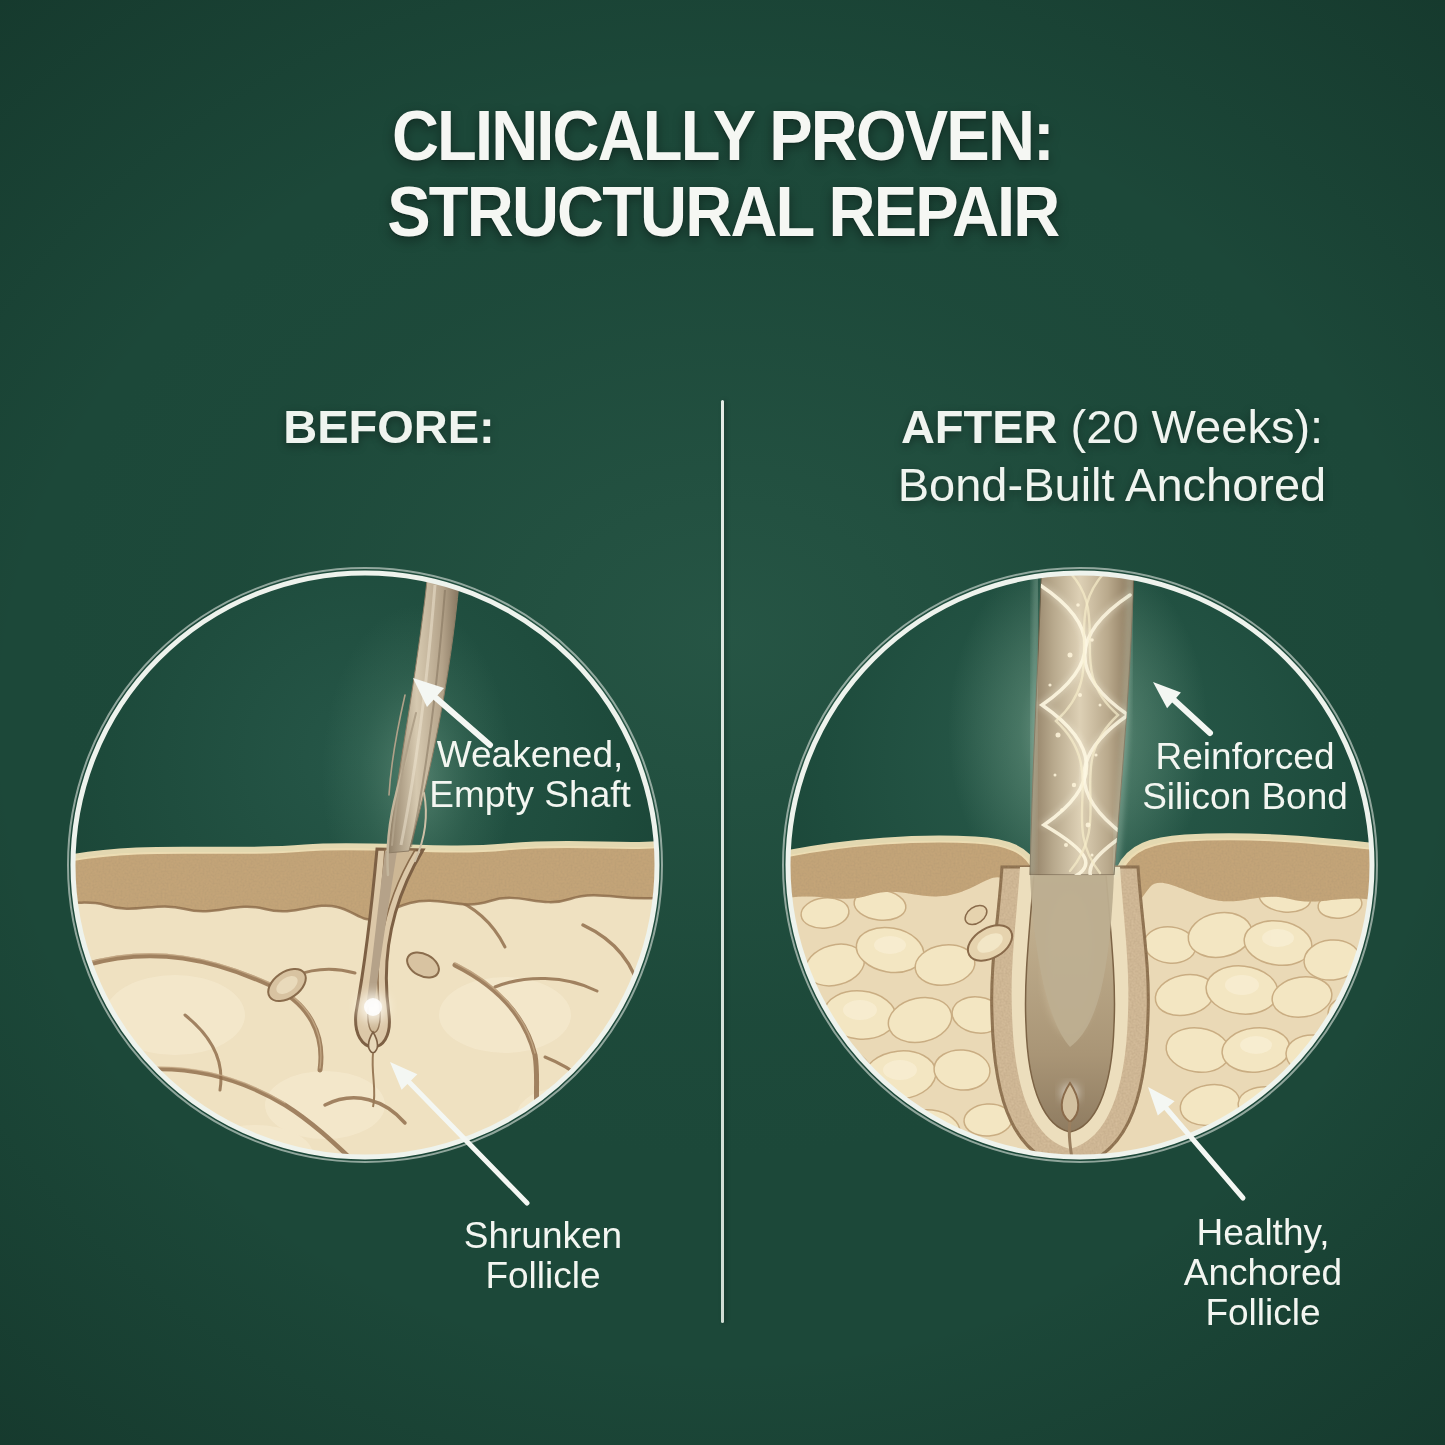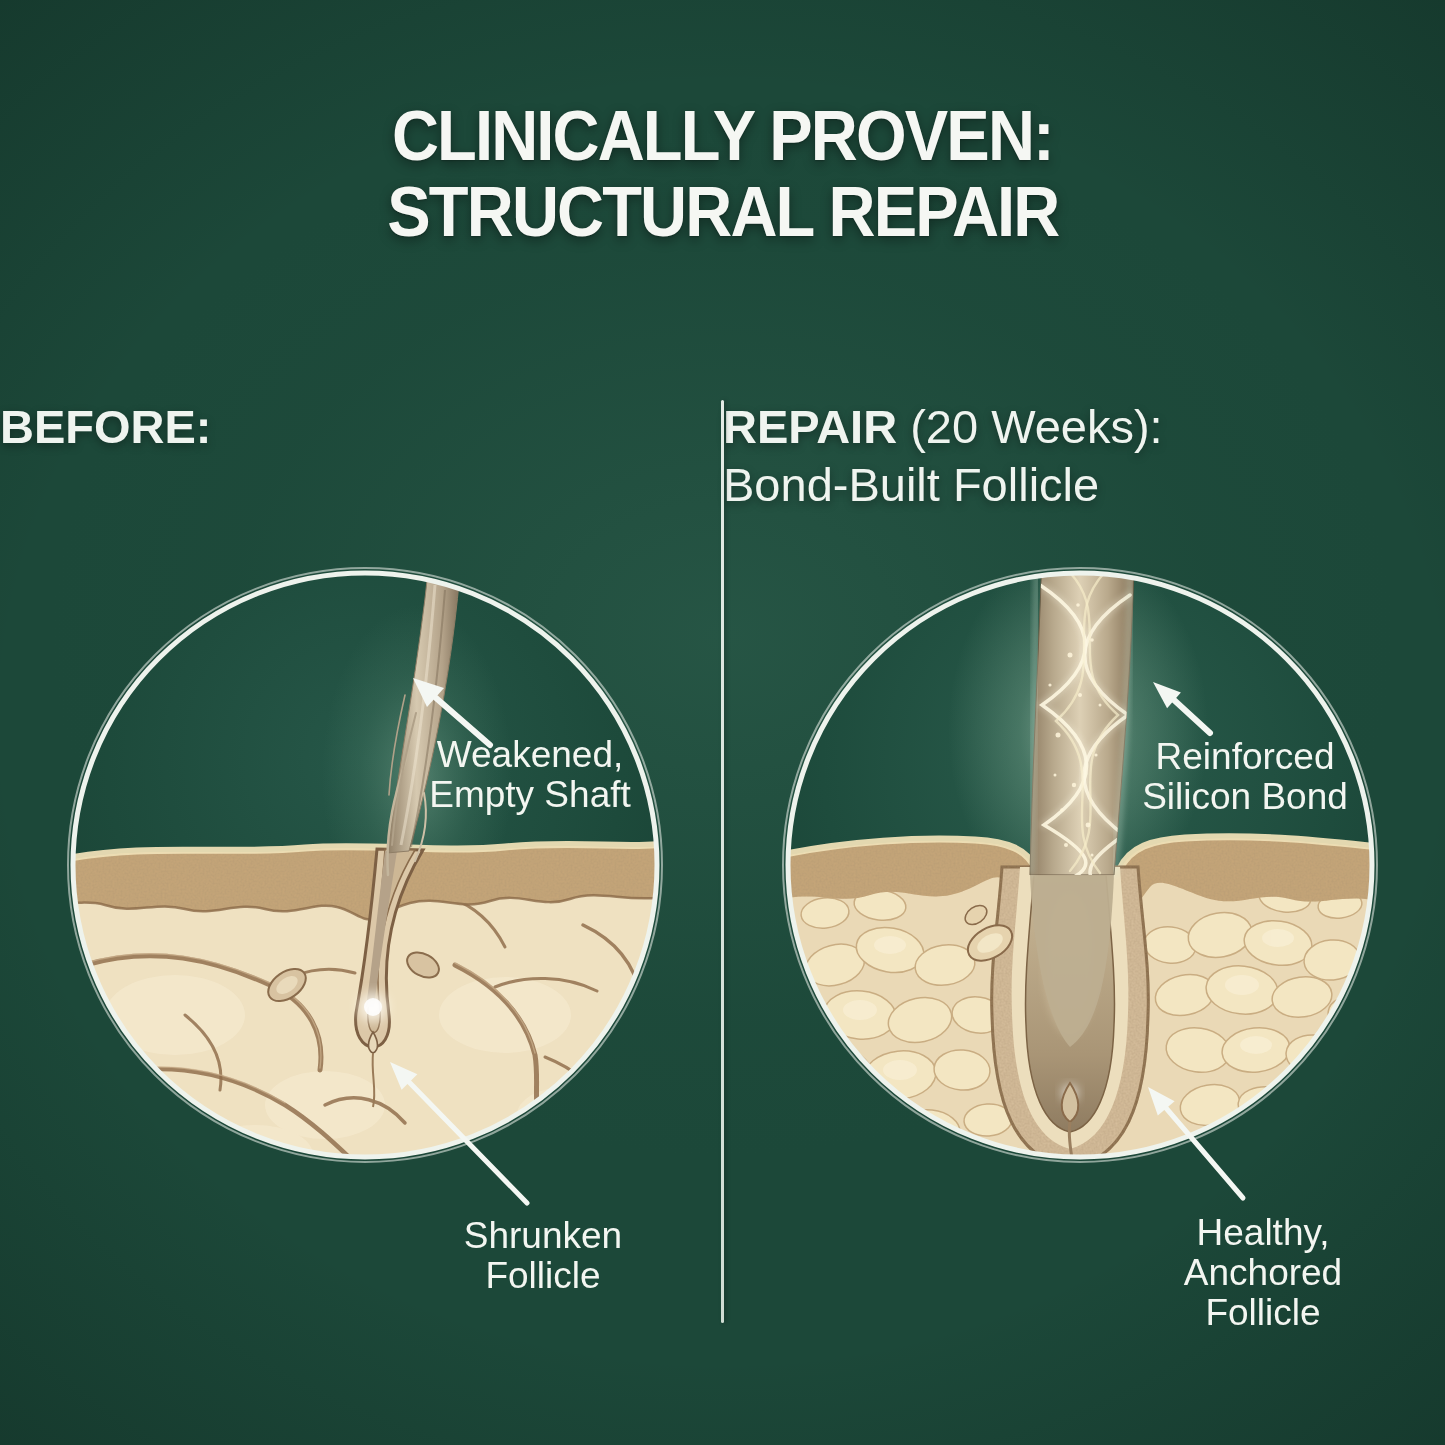--- a/index.html
+++ b/index.html
@@ -11,22 +11,23 @@
       radial-gradient(ellipse 62% 48% at 50% 44%, rgba(48,98,80,.50) 0%, rgba(34,80,64,.18) 55%, rgba(0,0,0,0) 75%),
       radial-gradient(ellipse 90% 80% at 50% 50%, rgba(0,0,0,0) 55%, rgba(6,20,15,.42) 100%);
   }
   .title{
     position:absolute;top:98px;left:0;width:1445px;text-align:center;
     color:#f5f7f3;font-weight:bold;font-size:70px;line-height:1.09;letter-spacing:-2px;
     text-shadow:0 4px 12px rgba(0,0,0,.38), 0 1px 2px rgba(0,0,0,.25);
   }
   .title .squeeze{display:inline-block;transform:scaleX(.93);transform-origin:50% 50%;white-space:nowrap;}
   .col-heading{
-    position:absolute;top:398px;color:#eff4ef;font-size:47px;line-height:1.24;
+    position:absolute;top:398px;text-align:center;color:#eff4ef;font-size:47px;line-height:1.24;
     text-shadow:0 3px 8px rgba(0,0,0,.35);
+    padding-left:28px;
   }
   .col-heading .b{font-weight:bold;}
   .col-heading.left{left:0;width:722px;}
   .col-heading.right{left:723px;width:722px;}
   .divider{
     position:absolute;left:721px;top:400px;width:3px;height:923px;border-radius:2px;
     background:linear-gradient(180deg,#e3ebe5 0%,#d6e2da 60%,#cfdcd3 100%);
     box-shadow:2px 0 4px rgba(0,0,0,.25);
   }
   .panel-svg{position:absolute;width:680px;height:830px;}
@@ -44,22 +45,22 @@
 
   <div class="title">
     <span class="squeeze">CLINICALLY PROVEN:</span><br>
     <span class="squeeze">STRUCTURAL REPAIR</span>
   </div>
 
   <div class="col-heading left">
     <span class="b">BEFORE:</span><br>
   </div>
   <div class="col-heading right">
-    <span class="b">REPAIR</span><span> (20 Weeks):</span><br>
-    <span>Bond-Built Follicle</span>
+    <span class="b">AFTER</span><span> (20 Weeks):</span><br>
+    <span>Bond-Built Anchored</span>
   </div>
 
   <div class="divider"></div>
 
   <svg class="panel-svg before" viewBox="0 0 680 830">
     <defs>
       <clipPath id="L_clip">
           <circle cx="340" cy="320" r="292"></circle>
         </clipPath>
       <radialGradient id="L_green" cx="50%" cy="32%" r="80%">

